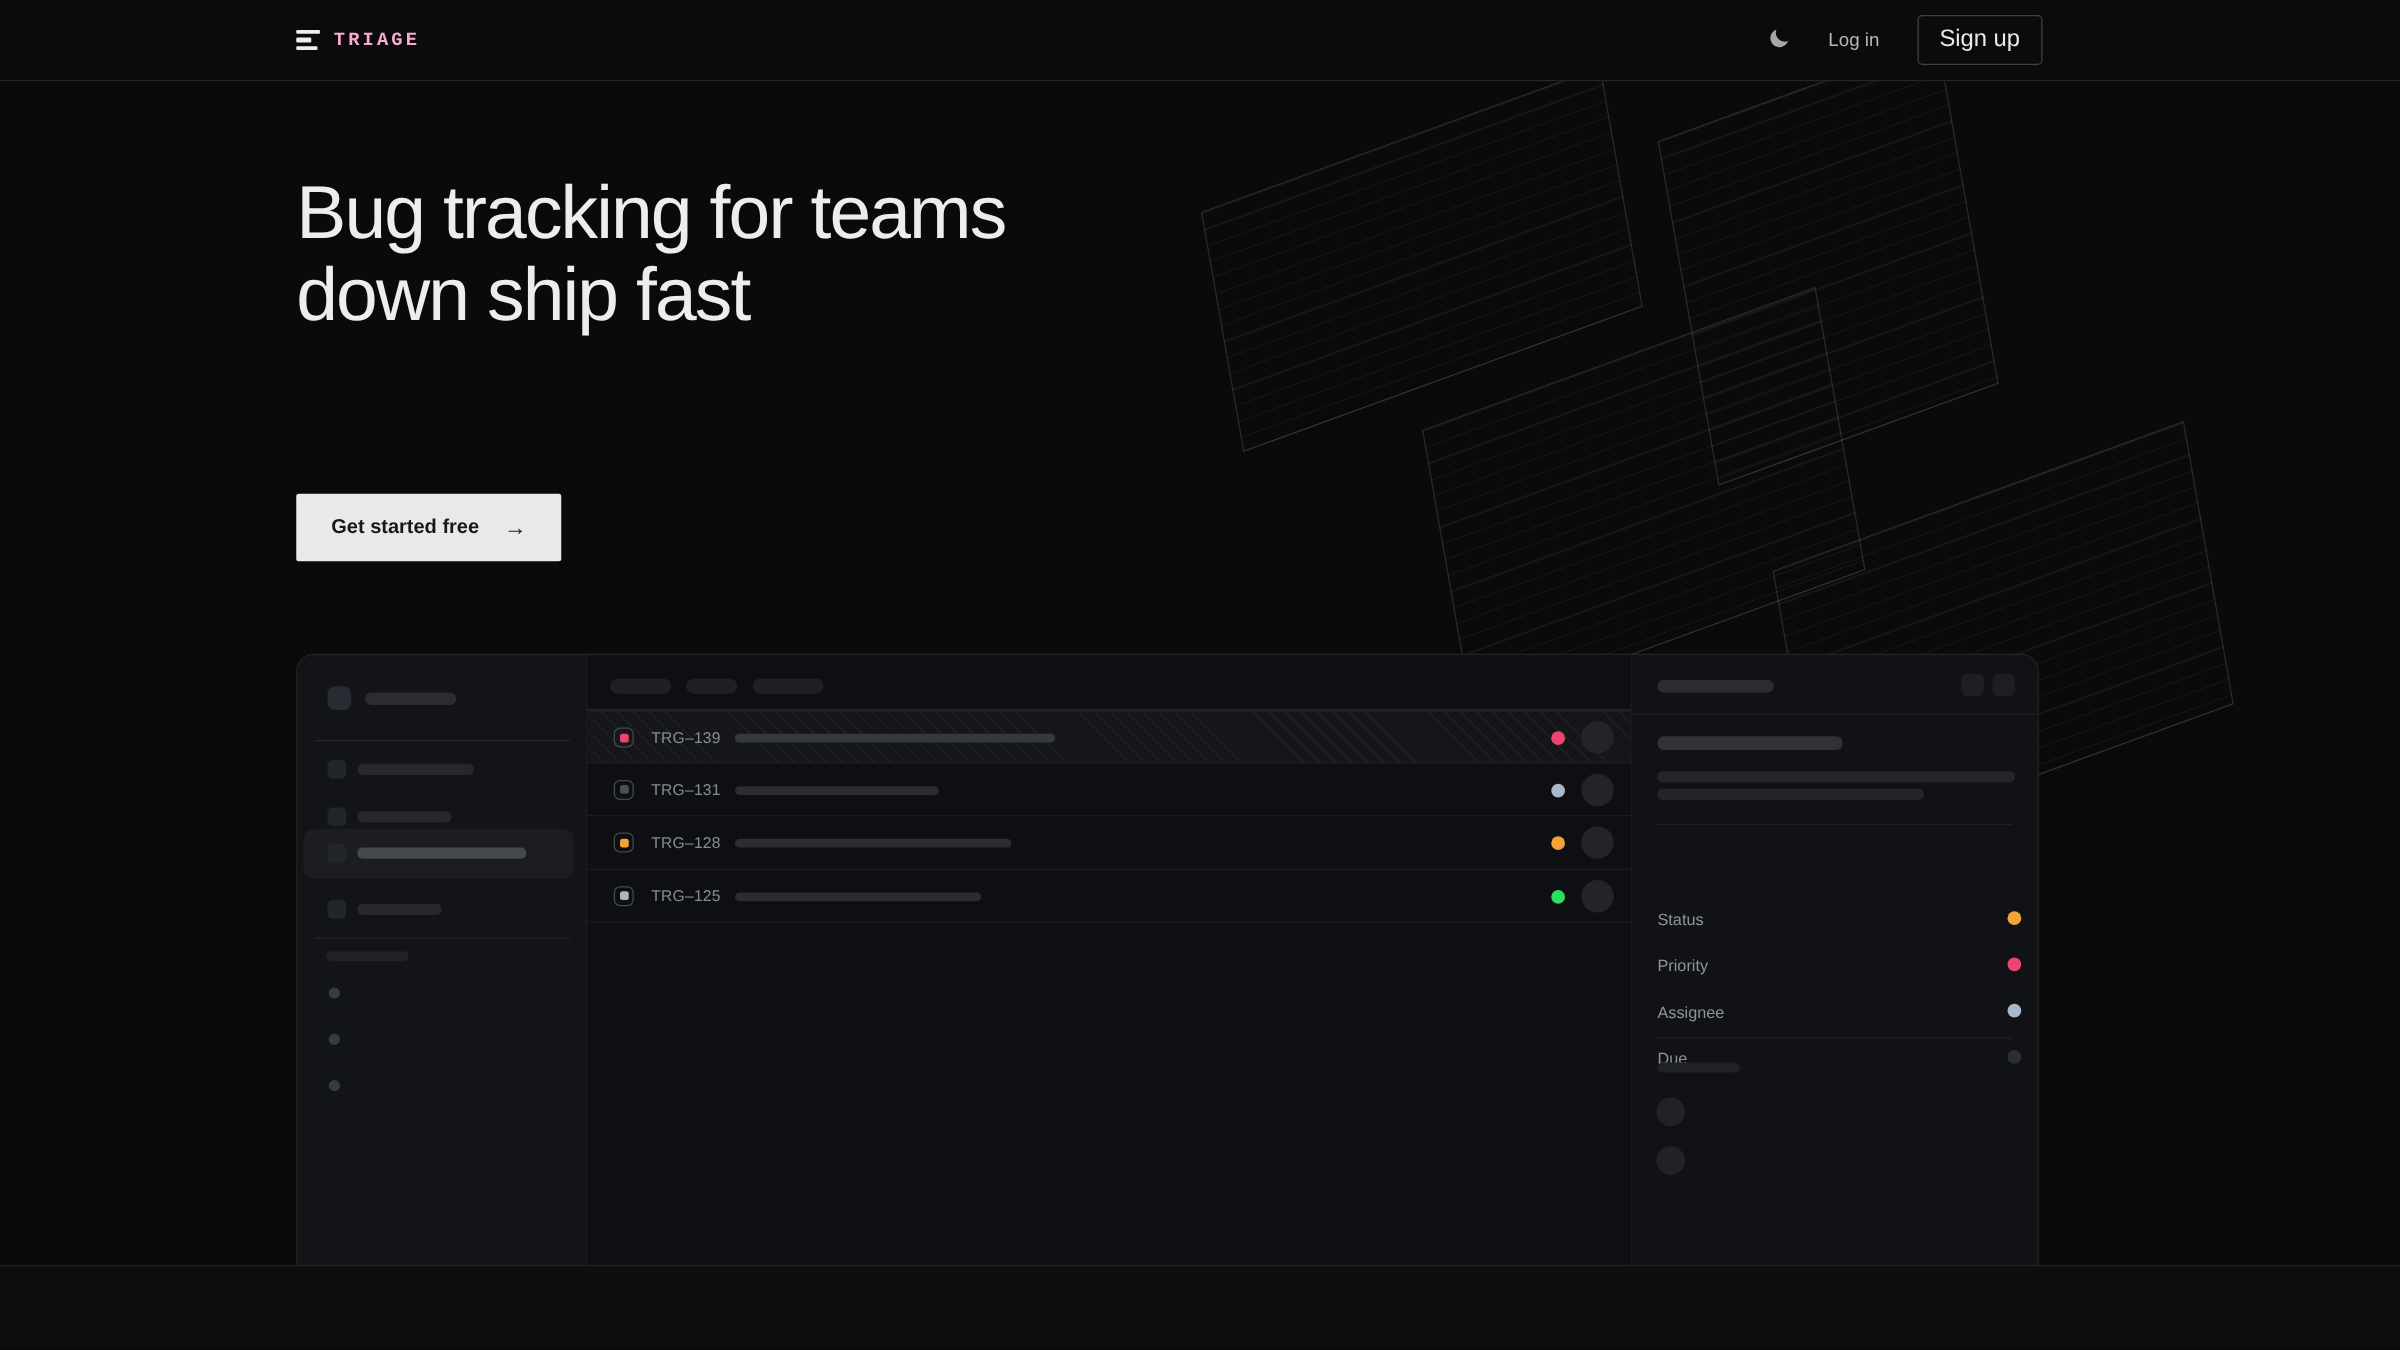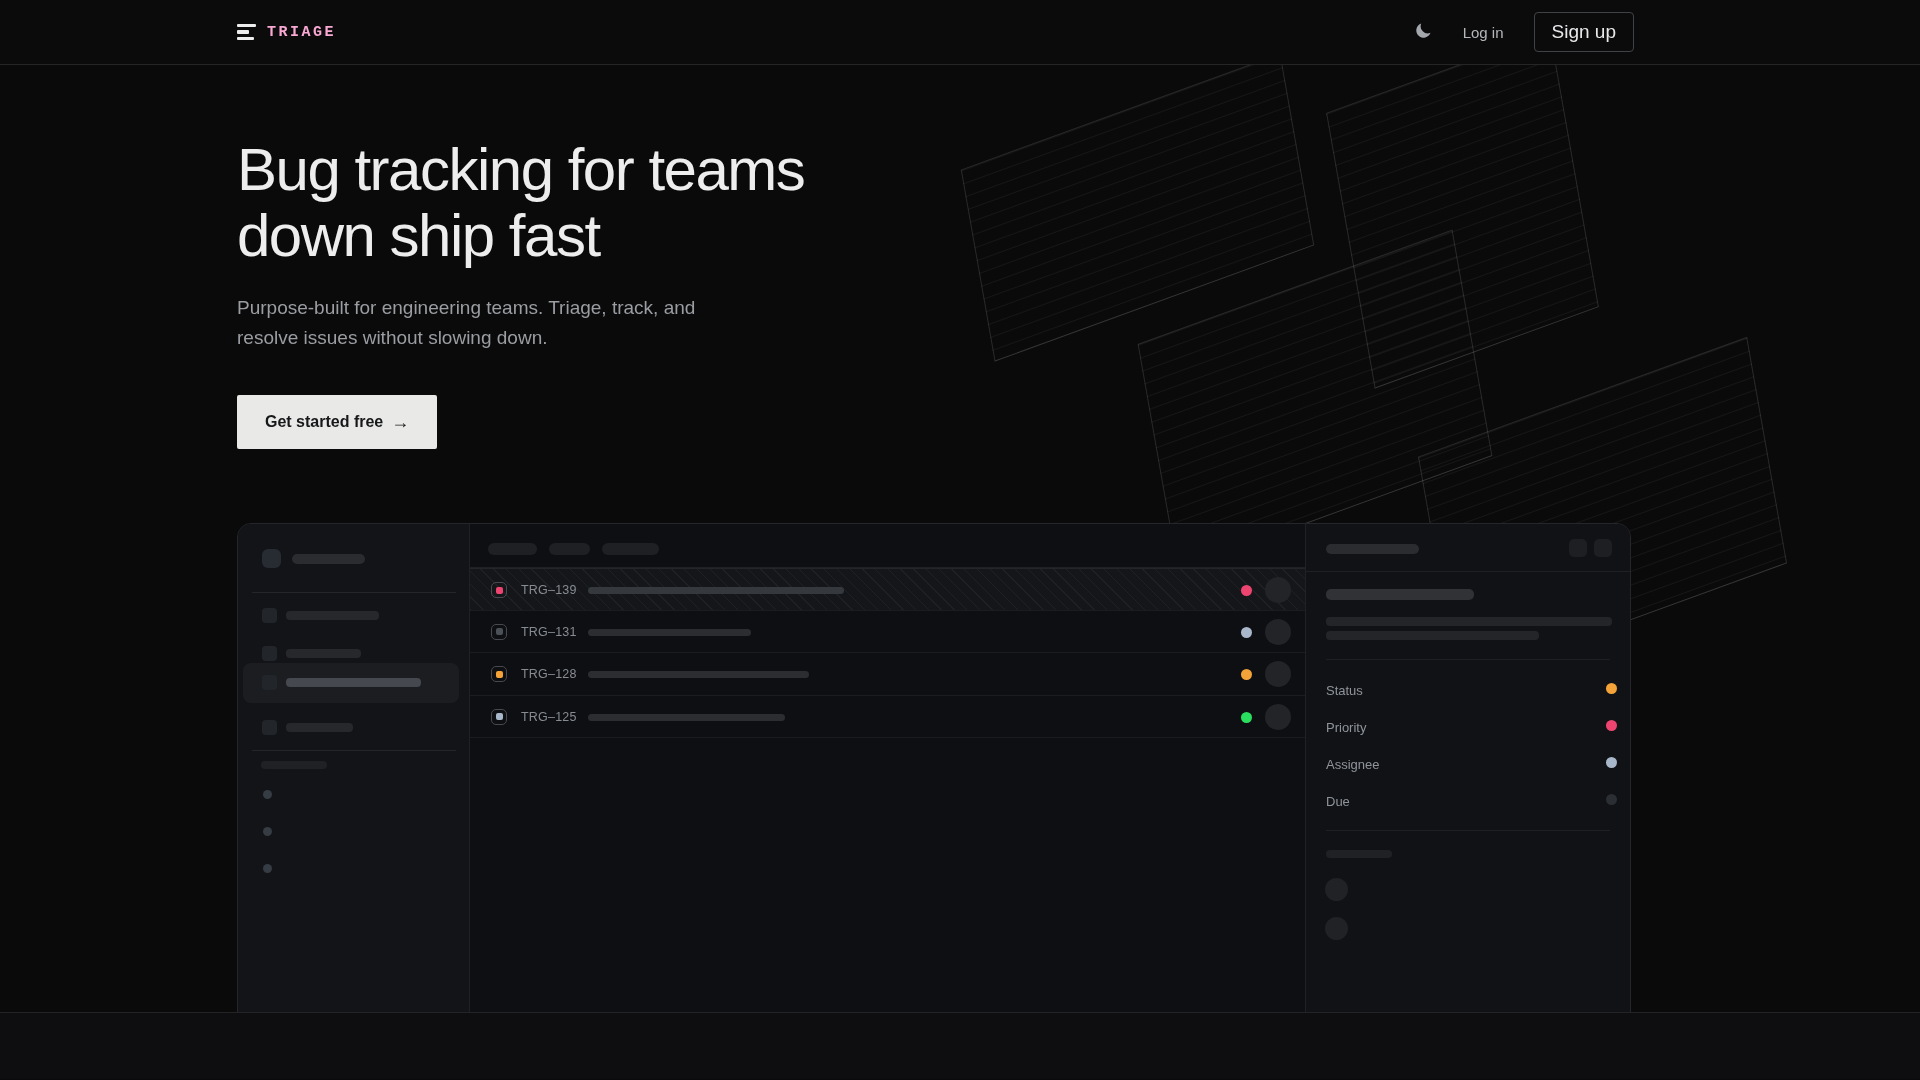--- a/index.html
+++ b/index.html
@@ -36,21 +36,21 @@
   .slab.b { left:445px; top:75px;  width:235px; height:280px; }
   .slab.c { left:250px; top:290px; width:330px; height:230px; }
   .slab.d { left:530px; top:400px; width:345px; height:230px; }
 
   .hero-title { position:absolute; left:237px; top:72px; color:#ededee;
                 font-size:60px; line-height:66px; font-weight:500; letter-spacing:-1.5px; }
   .hero-sub { position:absolute; left:237px; top:228px; width:478px; color:#9a9da1;
               font-size:19px; line-height:30px; }
   .cta { position:absolute; left:237px; top:330px; height:54px; padding:0 28px;
          background:#e9e9e8; color:#17181a; font-size:16px; font-weight:bold;
-         border:none; border-radius:2px; display:flex; align-items:center; gap:8px; cursor:pointer; }
+         border:none; border-radius:2px; display:flex; align-items:center; gap:20px; cursor:pointer; }
   .cta .arr { font-size:18px; font-weight:normal; }
 
   
   .card { position:absolute; left:237px; top:458px; width:1394px; height:560px;
           background:#0e0f12; border:1px solid #24262a; border-radius:14px;
           display:flex; overflow:hidden; }
 
   .m-sidebar { width:232px; background:#131418; border-right:1px solid #1f2125;
                position:relative; flex:none; }
   .sb-head-icon { position:absolute; left:24px; top:25px; width:19px; height:19px;
@@ -85,21 +85,21 @@
   .r-avatar { position:absolute; left:795px; top:8px; width:26px; height:26px; border-radius:50%; background:#222427; }
 
   .m-panel { flex:1; background:#111216; position:relative; }
   .pn-head-bar { position:absolute; left:20px; top:20px; width:93px; height:10px; background:#2a2c30; border-radius:5px; }
   .pn-sq { position:absolute; top:15px; width:18px; height:18px; background:#1d1f22; border-radius:5px; }
   .pn-div { position:absolute; left:0; right:0; height:1px; background:#1e2023; }
   .pn-div.inset { left:20px; right:20px; }
   .pn-title { position:absolute; left:20px; top:65px; width:148px; height:11px; background:#303236; border-radius:5px; }
   .pn-line1 { position:absolute; left:20px; top:93px; width:286px; height:9px; background:#232528; border-radius:4px; }
   .pn-line2 { position:absolute; left:20px; top:107px; width:213px; height:9px; background:#232528; border-radius:4px; }
-  .pn-field { position:absolute; left:20px; right:9px; height:16px; }
+  .pn-field { position:absolute; left:20px; right:9px; height:16px;margin-top:46px; }
   .pn-label { font-size:13px; color:#8f949b; }
   .pn-dot { position:absolute; right:4px; top:2px; width:11px; height:11px; border-radius:50%; }
   .pn-mini { position:absolute; left:20px; top:326px; width:66px; height:8px; background:#1f2124; border-radius:4px; }
   .pn-circ { position:absolute; left:19px; width:23px; height:23px; border-radius:50%; background:#202226; }
 
   
   .footer { height:66px; background:#0e0e10; }
 </style>
 </head>
 <body>
@@ -129,21 +129,20 @@
 <div class="hero">
 
   <div class="deco">
     <div class="slab a"></div>
     <div class="slab b"></div>
     <div class="slab c"></div>
     <div class="slab d"></div>
   </div>
 
   <h1 class="hero-title"><span>Bug tracking for teams</span><br><span>down ship fast</span></h1>
-  <p class="hero-sub">Purpose-built for engineering teams. Triage, track, and resolve issues without slowing down.</p>
   <button class="cta">
     <span>Get started free</span>
     <span class="arr">→</span>
   </button>
 
   <div class="card">
 
     <div class="m-sidebar">
       <div class="sb-head-icon"></div>
       <div class="sb-head-bar"></div>

